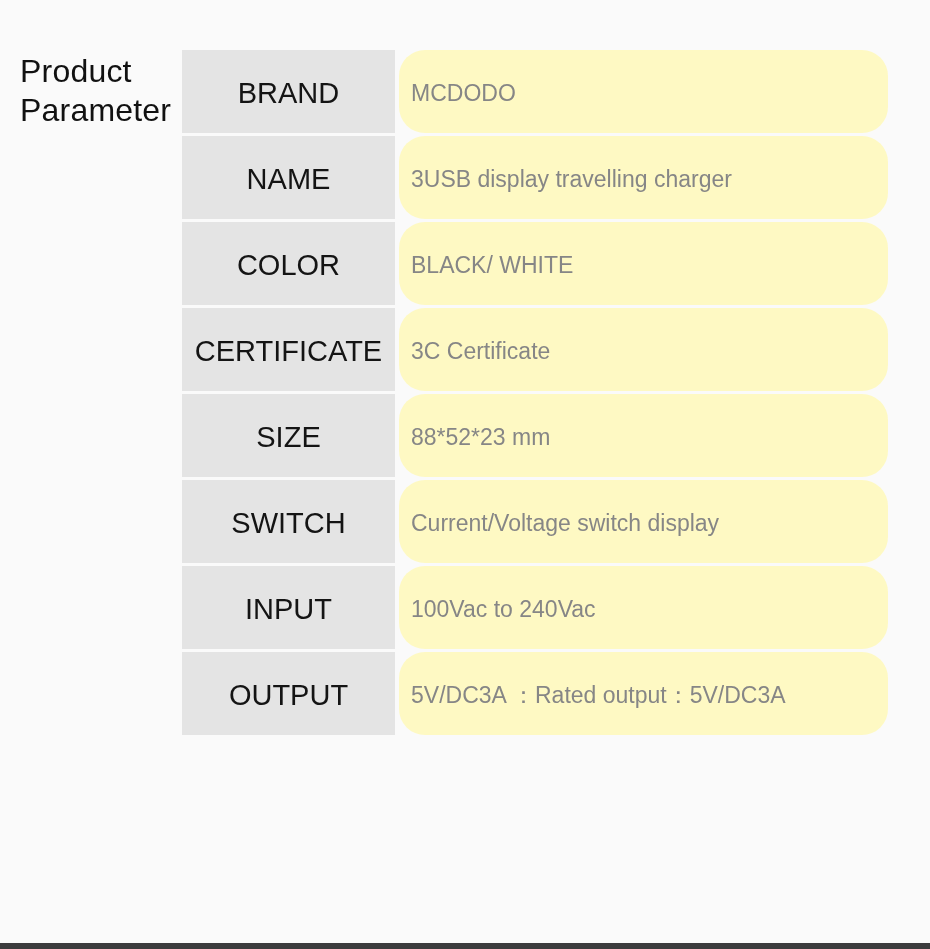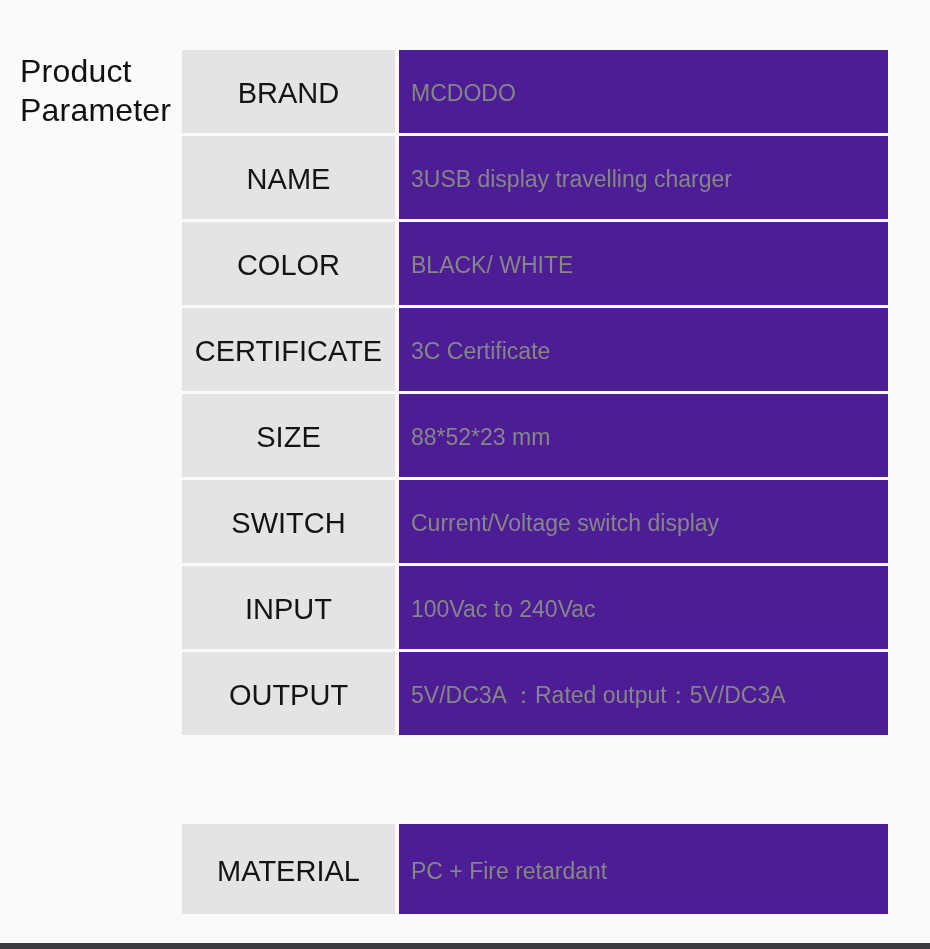--- a/index.html
+++ b/index.html
@@ -60,29 +60,30 @@
     font-size: 29px;
     display: flex;
     align-items: center;
     justify-content: center;
     box-sizing: border-box;
     padding-top: 4px;
   }
 
   #spec-table .cell-value {
     width: 489px;
-    background: #4c1d95;
+    background: #fef9c3;
     color: #868686;
     font-size: 23px;
     display: flex;
     align-items: center;
     justify-content: flex-start;
     box-sizing: border-box;
     padding-left: 12px;
     padding-top: 4px;
+    border-radius: 26px;
   }
 
   
   #spec-table .col-gap {
     width: 4px;
     background: #fafafa;
     flex: 0 0 4px;
   }
 
   
@@ -169,23 +170,18 @@
       <div class="col-gap"></div>
       <div class="cell-value">5V/DC3A ：Rated output：5V/DC3A</div>
     </div>
     <div class="row-gap"></div>
 
     <div class="spec-row h-standard">
       <div class="col-gap"></div>
     </div>
     <div class="row-gap"></div>
 
-    <div class="spec-row h-last">
-      <div class="cell-label">MATERIAL</div>
-      <div class="col-gap"></div>
-      <div class="cell-value">PC + Fire retardant</div>
-    </div>
 
   </div>
 
   <div id="bottom-bar"></div>
 
 </div>
 
 </body></html>

